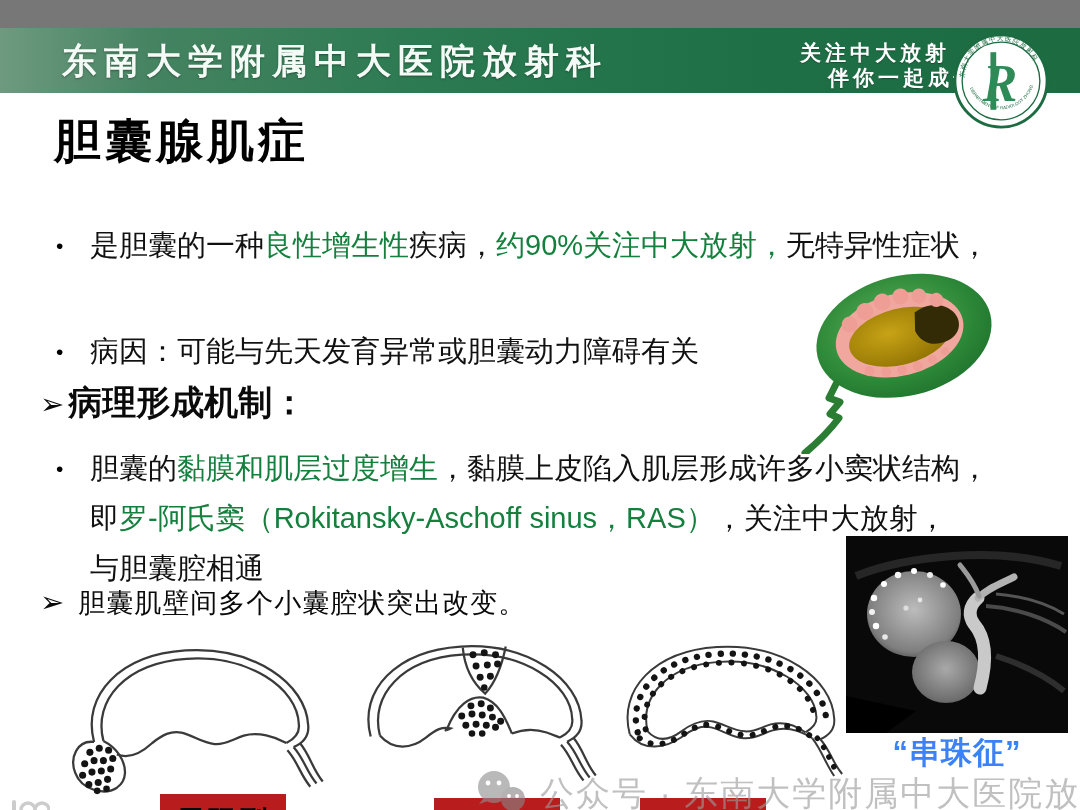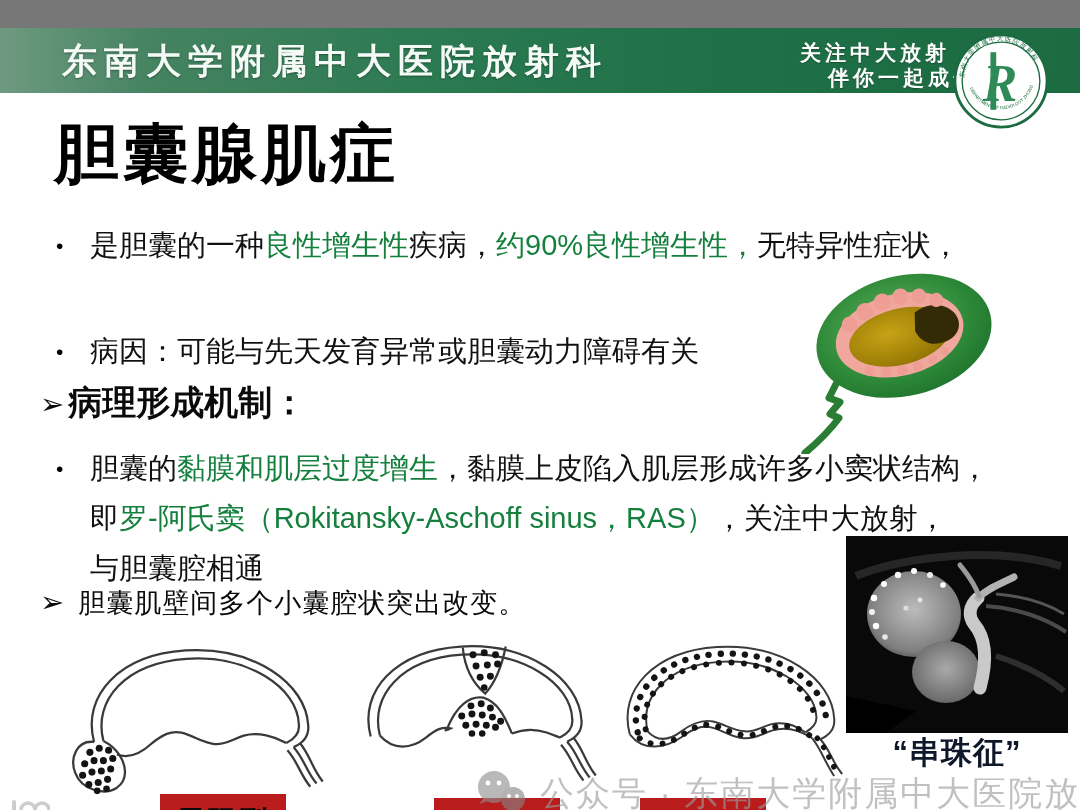--- a/index.html
+++ b/index.html
@@ -20,41 +20,41 @@
   }
   .slogan{
     position:absolute;right:130px;top:13px;text-align:right;color:#ffffff;
     font-family:"Liberation Serif","DejaVu Serif",serif;font-weight:700;
     font-size:21px;line-height:25px;letter-spacing:4px;text-shadow:0 1px 1px rgba(0,0,0,.3);
   }
   .slogan .l2{margin-right:-28px;}
   .logo{position:absolute;left:953px;top:5px;width:96px;height:96px;z-index:6;}
   
   .page-title{
-    position:absolute;left:54px;top:82px;font-size:65px;font-weight:900;
+    position:absolute;left:54px;top:82px;font-size:47px;font-weight:900;
     letter-spacing:4px;color:#000;
   }
   
   .bullet{position:absolute;display:flex;font-size:29px;line-height:1.72;}
   .bullet .mark{width:34px;flex:0 0 34px;font-size:21px;padding-top:7px;color:#000;}
   .red{color:#15803d;}
   .b1{left:56px;top:193px;width:980px;}
   .b2{left:56px;top:299px;width:900px;}
   .section{position:absolute;display:flex;align-items:baseline;font-size:34px;font-weight:600;color:#0a0a0a;}
   .section .arrow{font-size:29px;margin-right:4px;font-weight:400;}
   .s1{left:40px;top:352px;}
   .b3{left:56px;top:416px;width:980px;}
   .s2{left:40px;top:557px;}
   .s2 .desc{font-size:27px;font-weight:400;margin-left:10px;letter-spacing:1px;}
   
   .gb-illustration{position:absolute;left:788px;top:228px;}
   .mri{position:absolute;left:846px;top:508px;}
   .mri-caption{
     position:absolute;left:850px;top:704px;width:214px;text-align:center;
-    font-size:31px;font-weight:800;color:#0f172a;letter-spacing:1px;
+    font-size:31px;font-weight:800;color:#3b82f6;letter-spacing:1px;
   }
   .diagram{position:absolute;}
   .d1{left:62px;top:610px;}
   .d2{left:340px;top:604px;}
   .d3{left:600px;top:600px;}
   .type-label{
     position:absolute;background:#b91c1c;color:#0a0a0a;font-size:30px;font-weight:700;
     padding:8px 15px;letter-spacing:2px;
   }
   .tl1{left:160px;top:766px;}
@@ -100,21 +100,21 @@
     </text>
     <line x1="42" y1="20" x2="42" y2="80" stroke="#2e8b57" stroke-width="6"></line>
     <text x="31" y="71" font-family="Liberation Serif, serif" font-style="italic" font-weight="700" font-size="54" fill="#2e8b57">R</text>
   </svg>
 
   <div class="page-title">胆囊腺肌症</div>
 
   <div class="bullet b1">
     <span class="mark">•</span>
     <span>
-      <span>是胆囊的一种</span><span class="red">良性增生性</span><span>疾病，</span><span class="red">约90%良性增生性，</span><span>无特异性症状，</span><br>
+      <span>是胆囊的一种</span><span class="red">良性增生性</span><span>疾病，</span><span class="red">约90%关注中大放射，</span><span>无特异性症状，</span><br>
     </span>
   </div>
 
   <div class="bullet b2">
     <span class="mark">•</span>
     <span>病因：可能与先天发育异常或胆囊动力障碍有关</span>
   </div>
 
   <div class="section s1">
     <span class="arrow">➢</span>

